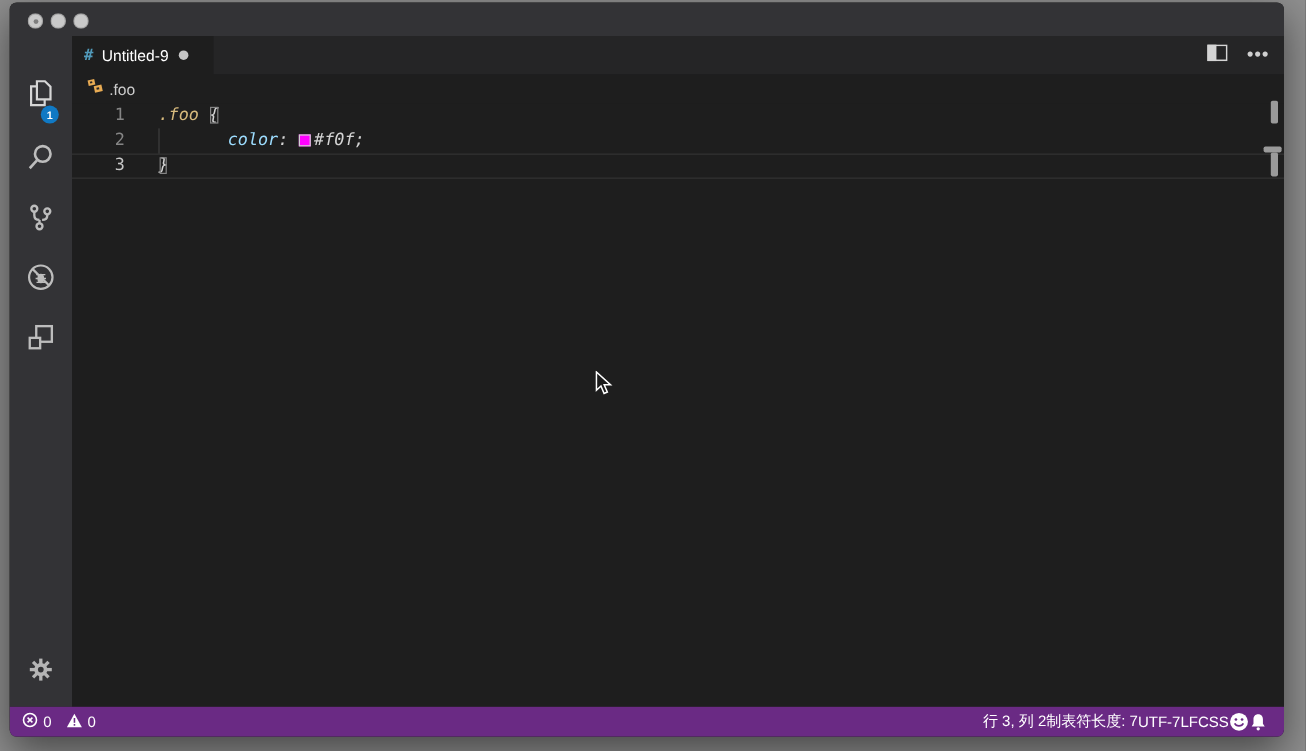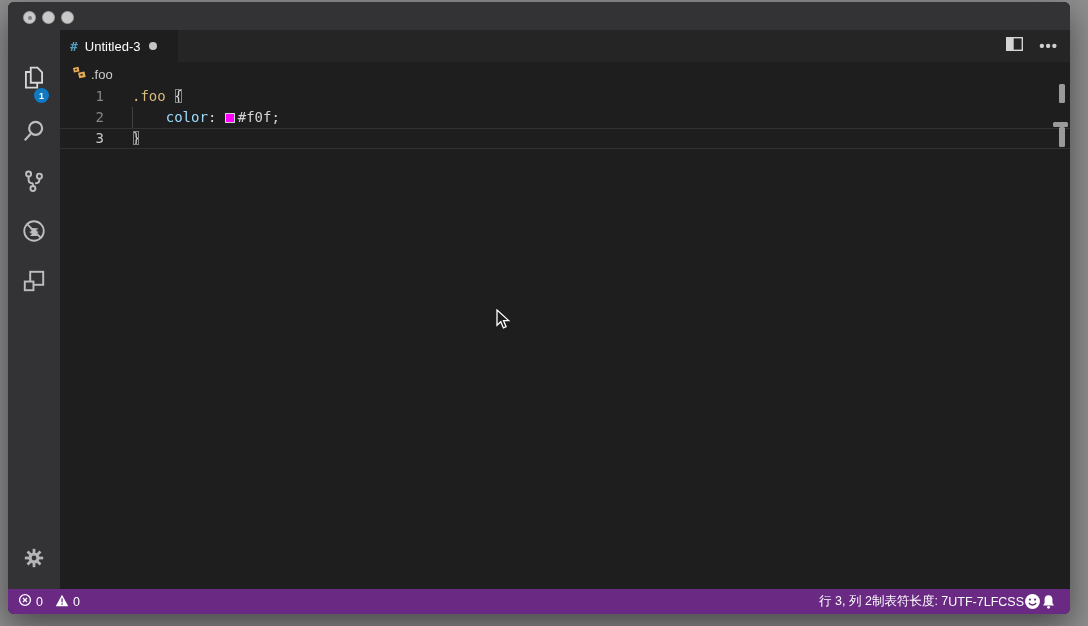--- a/index.html
+++ b/index.html
@@ -45,23 +45,23 @@
 
   
   .codearea { position:absolute; left:52px; top:84px; right:0; bottom:25px; background:#1e1e1e;
               font-family:"DejaVu Sans Mono",monospace; font-size:14px; }
   .cline { position:relative; height:21px; line-height:21px; display:flex; white-space:pre; }
   .cline.active { border-top:1px solid rgba(255,255,255,.09);
                   border-bottom:1px solid rgba(255,255,255,.09);
                   height:21px; line-height:19px; }
   .ln { width:44px; text-align:right; color:#858585; flex:none; }
   .cline.active .ln { color:#c6c6c6; }
-  .ltext { padding-left:28px; color:#d4d4d4; }
+  .ltext { padding-left:28px; color:#d4d4d4;font-style:italic; }
   .tok-selector { color:#d7ba7d; }
-  .tok-prop { color:#9cdcfe; }
+  .tok-prop { color:#9cdcfe;margin-left:24px; }
   .tok-default { color:#d4d4d4; }
   .bracket { outline:1px solid #858585; outline-offset:-2px; }
   .swatch { display:inline-block; width:10px; height:10px; background:#ff00ff;
             border:1px solid #d0d0d0; margin-right:3px; vertical-align:-1px; }
   .indent-guide { position:absolute; left:72px; top:21px; width:1px; height:21px; background:#404040; }
 
   
   .ov-mark { position:absolute; background:#9a9a9a; border-radius:1.5px; }
   .ov1 { left:1051px; top:82px;  width:6px;  height:19px; }
   .ov2h{ left:1045px; top:120px; width:15px; height:5px;  }
@@ -147,21 +147,21 @@
           </g>
           <circle cx="12" cy="12" r="2.6" fill="#333336"></circle>
         </svg>
       </span>
     </div>
   </div>
 
   <div class="tabstrip">
     <div class="tab">
       <span class="lang">#</span>
-      <span class="label">Untitled-3</span>
+      <span class="label">Untitled-9</span>
       <span class="mod-dot"></span>
     </div>
     <div class="tab-actions">
       <span style="cursor:pointer;">
         <svg width="17" height="14" viewBox="0 0 17 14" fill="none" stroke="#d4d4d4" stroke-width="1.4">
           <rect x="0.7" y="0.7" width="15.6" height="12.6"></rect>
           <rect x="0.7" y="0.7" width="6.3" height="12.6" fill="#d4d4d4"></rect>
         </svg>
       </span>
       <span class="ellipsis">•••</span>

